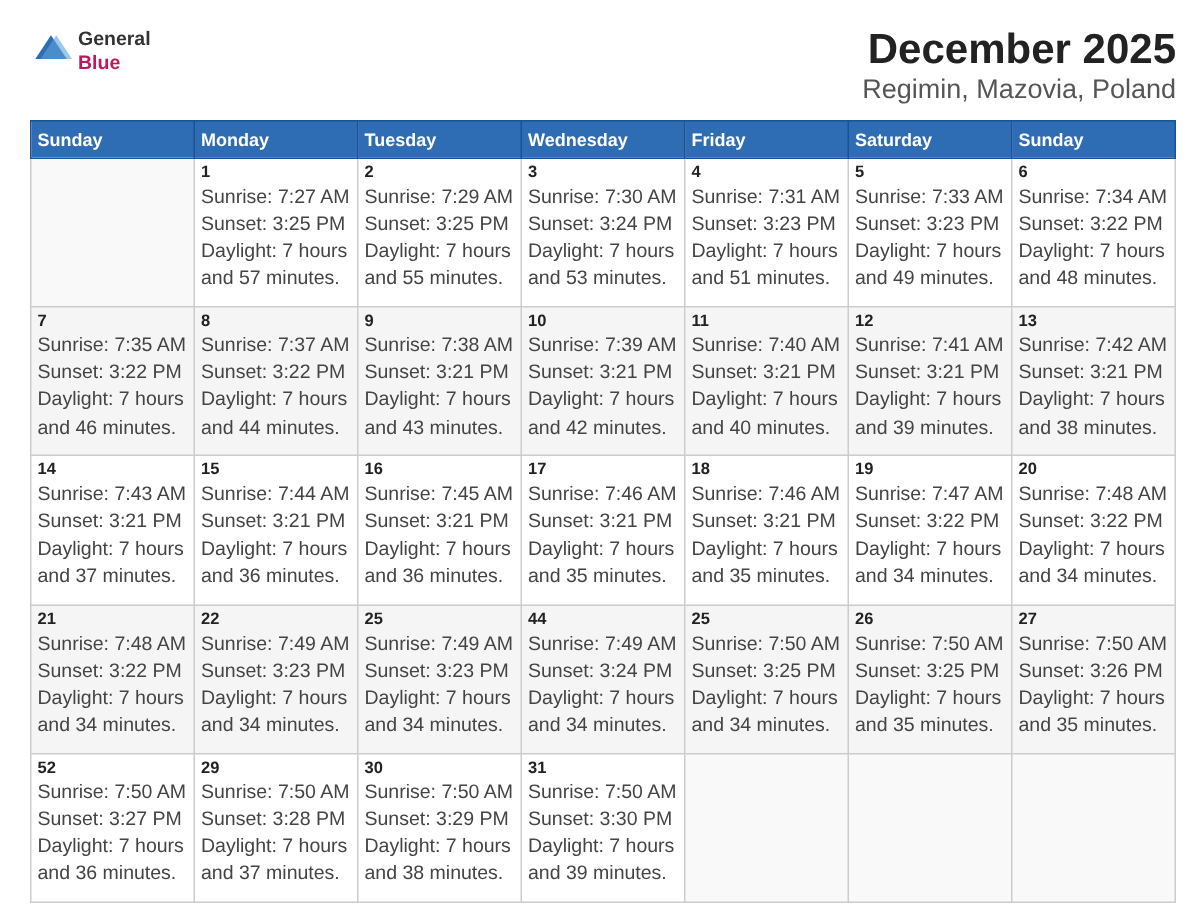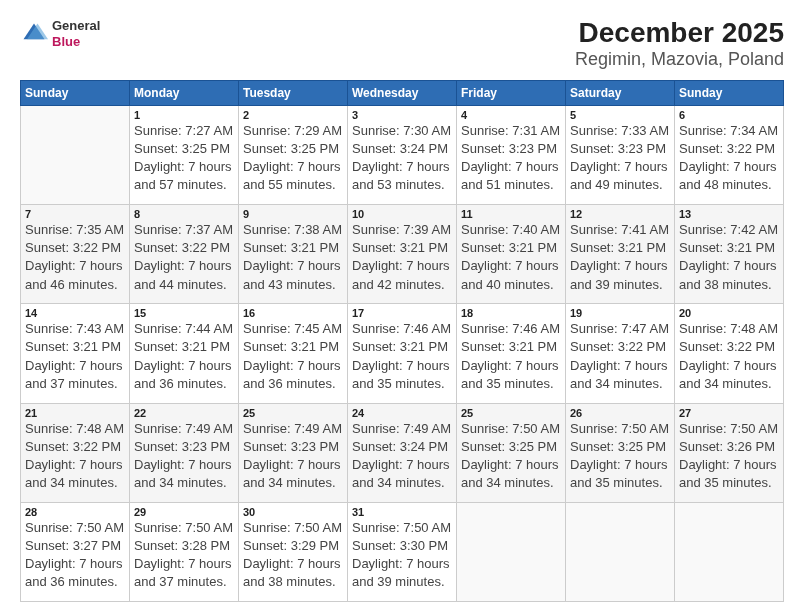--- a/index.html
+++ b/index.html
@@ -223,39 +223,39 @@
           </td>
           <td>
             <span class="day-num">22</span>
             <div class="day-info">Sunrise: 7:49 AM<br>Sunset: 3:23 PM<br>Daylight: 7 hours and 34 minutes.</div>
           </td>
           <td>
             <span class="day-num">25</span>
             <div class="day-info">Sunrise: 7:49 AM<br>Sunset: 3:23 PM<br>Daylight: 7 hours and 34 minutes.</div>
           </td>
           <td>
-            <span class="day-num">24</span>
+            <span class="day-num">44</span>
             <div class="day-info">Sunrise: 7:49 AM<br>Sunset: 3:24 PM<br>Daylight: 7 hours and 34 minutes.</div>
           </td>
           <td>
             <span class="day-num">25</span>
             <div class="day-info">Sunrise: 7:50 AM<br>Sunset: 3:25 PM<br>Daylight: 7 hours and 34 minutes.</div>
           </td>
           <td>
             <span class="day-num">26</span>
             <div class="day-info">Sunrise: 7:50 AM<br>Sunset: 3:25 PM<br>Daylight: 7 hours and 35 minutes.</div>
           </td>
           <td>
             <span class="day-num">27</span>
             <div class="day-info">Sunrise: 7:50 AM<br>Sunset: 3:26 PM<br>Daylight: 7 hours and 35 minutes.</div>
           </td>
         </tr>
         <tr>
           <td>
-            <span class="day-num">28</span>
+            <span class="day-num">52</span>
             <div class="day-info">Sunrise: 7:50 AM<br>Sunset: 3:27 PM<br>Daylight: 7 hours and 36 minutes.</div>
           </td>
           <td>
             <span class="day-num">29</span>
             <div class="day-info">Sunrise: 7:50 AM<br>Sunset: 3:28 PM<br>Daylight: 7 hours and 37 minutes.</div>
           </td>
           <td>
             <span class="day-num">30</span>
             <div class="day-info">Sunrise: 7:50 AM<br>Sunset: 3:29 PM<br>Daylight: 7 hours and 38 minutes.</div>
           </td>

